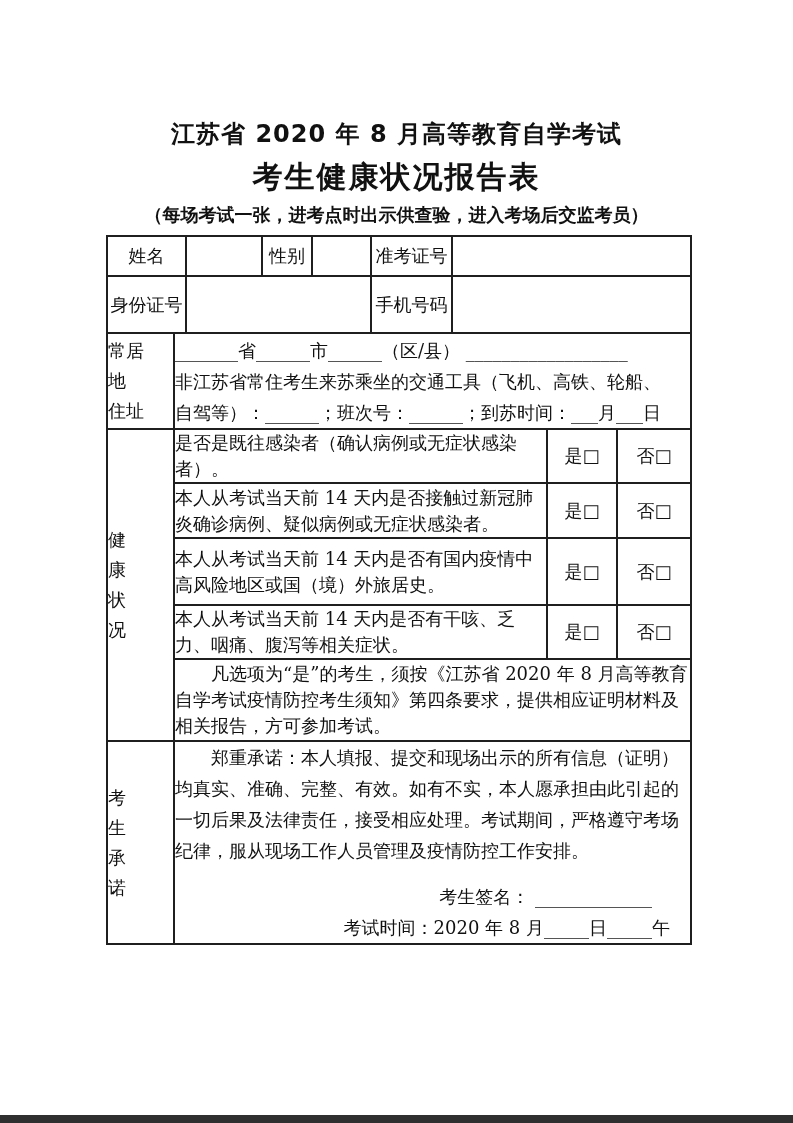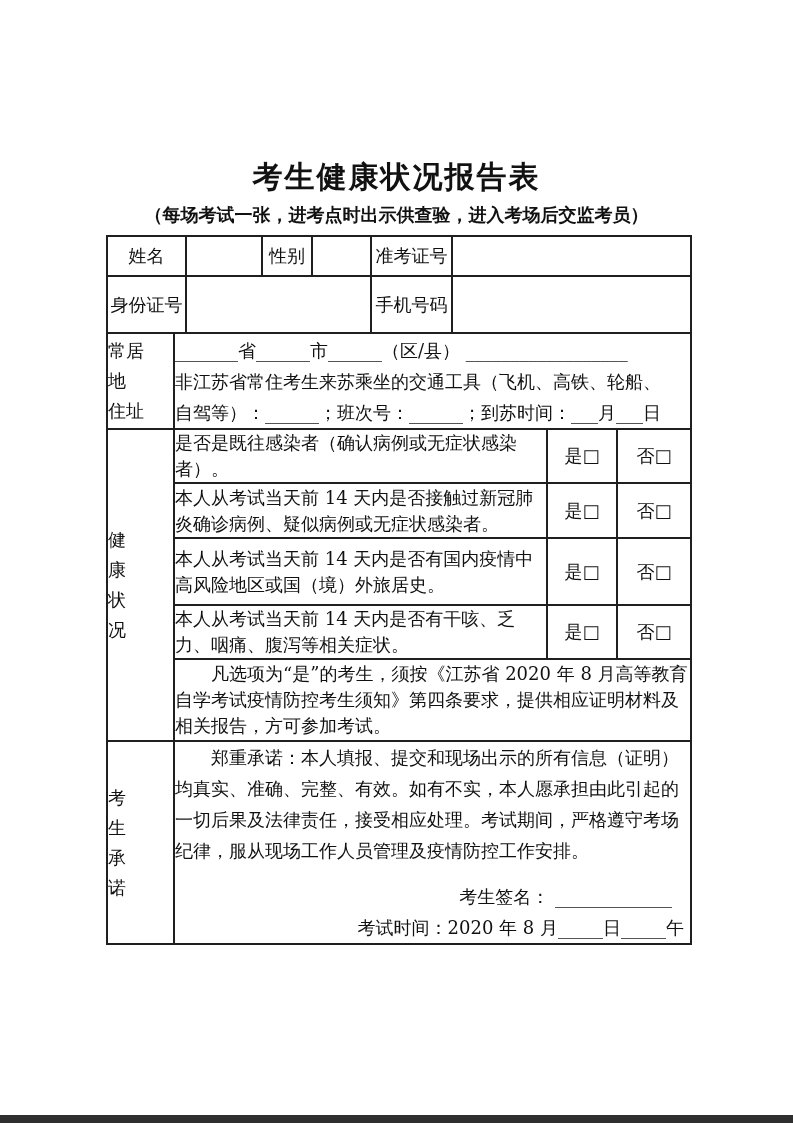--- a/index.html
+++ b/index.html
@@ -69,33 +69,34 @@
   td.note{
     padding:2px 6px;
     line-height:26px;
     text-align:left;
     margin-top:28px;
   }
   .indent{text-indent:2em;}
   td.pledge-cell{vertical-align:top;padding:5px 6px 0 8px;}
   .pledge-text{line-height:31px;text-indent:2em;text-align:left;}
   .sig-line{line-height:31px;text-align:right;white-space:nowrap;}
-  .sig-name{margin-top:15px;padding-right:18px;}
-  .sig-time{padding-right:6px;}
+  .sig-name{margin-top:15px;padding-right:38px;}
+  .sig-time{padding-right:20px;}
   .bottom-bar{
     position:absolute;left:0;bottom:0;
     width:793px;height:8px;
     background:var(--bar-color);
   }
 </style>
 </head>
 <body>
 
 <div class="page">
 
+  <div class="title1">江苏省 2020 年 8 月高等教育自学考试</div>
   <div class="title2">考生健康状况报告表</div>
   <div class="subtitle">（每场考试一张，进考点时出示供查验，进入考场后交监考员）</div>
 
   <table class="form">
     <colgroup>
       <col style="width:67px">
         <col style="width:12px">
         <col style="width:76px">
       <col style="width:50px">
         <col style="width:59px">

